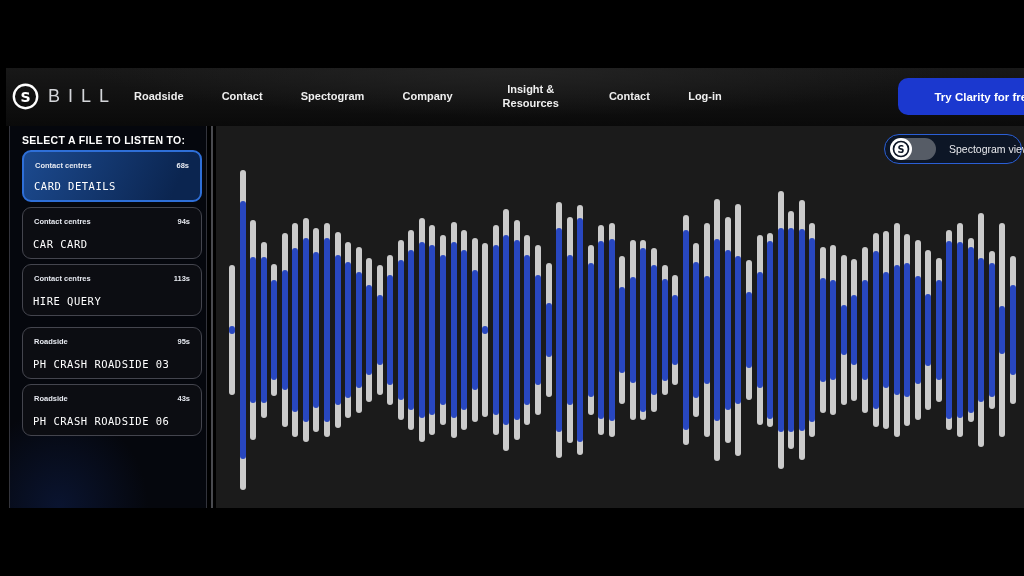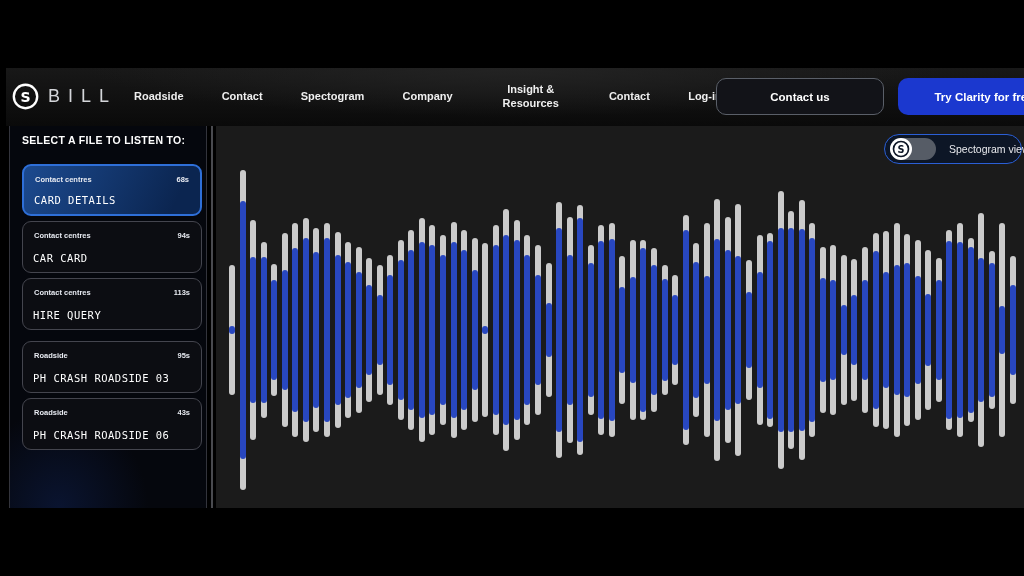--- a/index.html
+++ b/index.html
@@ -32,21 +32,21 @@
   .btn{position:absolute;top:10px;height:37px;border-radius:10px;font-size:11.5px;font-weight:700;
     color:#fff;display:flex;align-items:center;justify-content:center;cursor:pointer;
     font-family:"Liberation Sans",sans-serif;}
   .btn-contact{left:710px;width:168px;background:#121318;border:1.5px solid #5a5f68;}
   .btn-cta{left:892px;width:172px;background:var(--cta_blue);border:none;}
   
   .content{position:absolute;top:58px;left:0;width:1018px;height:382px;}
   .sidebar{position:absolute;left:3px;top:0;width:198px;height:100%;
     border-left:1px solid #33343c;border-right:1px solid #33343c;
     background:radial-gradient(ellipse 70% 40% at 25% 100%, #0a1430 0%, rgba(0,0,0,0) 65%), var(--panel_bg);}
-  .sidebar-header{margin:8px 0 18px 12px;font-size:10.5px;font-weight:700;letter-spacing:.3px;color:#fff;}
+  .sidebar-header{margin:8px 0 4px 12px;font-size:10.5px;font-weight:700;letter-spacing:.3px;color:#fff;}
   .file-list{margin-left:12px;width:180px;}
   .card{position:relative;width:180px;height:52px;margin-bottom:5px;border-radius:9px;
     background:var(--card_bg);border:1px solid var(--card_border);cursor:pointer;}
   .card.group-start{margin-top:11px;}
   .card.selected{border:2px solid var(--sel_border);
     background:linear-gradient(115deg,var(--sel_bg_start) 0%,var(--sel_bg_end) 85%);}
   .card .cat{position:absolute;left:11px;top:9px;font-size:7.5px;font-weight:700;color:#e8ebf2;}
   .card .dur{position:absolute;right:11px;top:9px;font-size:7.5px;font-weight:700;color:#e8ebf2;}
   .card .title{position:absolute;left:10px;bottom:8px;font-size:10.5px;letter-spacing:.5px;
     font-family:"DejaVu Sans Mono",monospace;color:#fff;white-space:nowrap;}
@@ -82,21 +82,20 @@
     </div>
     <nav class="nav-links">
         <div class="nav-item">Roadside</div>
         <div class="nav-item">Contact</div>
         <div class="nav-item">Spectogram</div>
         <div class="nav-item">Company</div>
         <div class="nav-item w80">Insight &amp; Resources</div>
         <div class="nav-item">Contact</div>
         <div class="nav-item w34">Log-in</div>
       </nav>
-    <button class="btn btn-contact">Contact us</button>
     <button class="btn btn-cta">Try Clarity for free</button>
   </header>
 
   <div class="content">
 
     <aside class="sidebar">
       <div class="sidebar-header">SELECT A FILE TO LISTEN TO:</div>
       <div class="file-list">
           <div class="card selected">
             <span class="cat">Contact centres</span>

